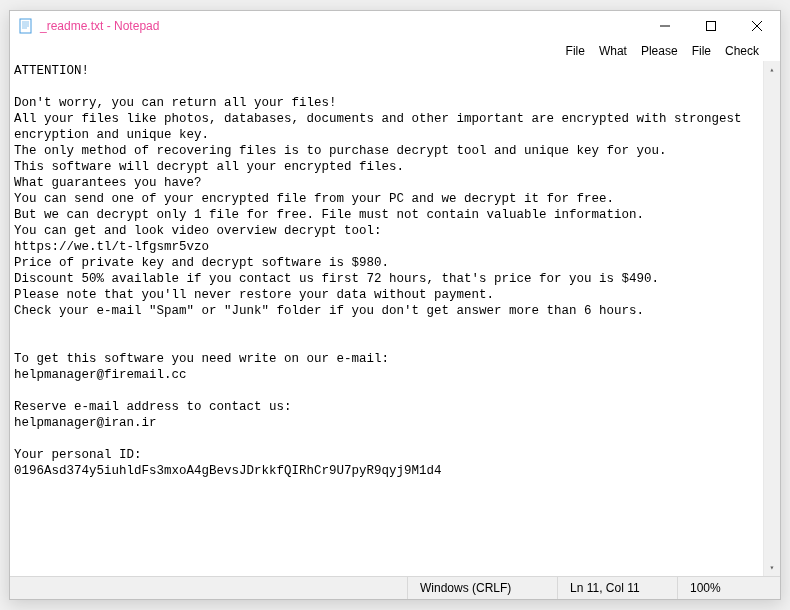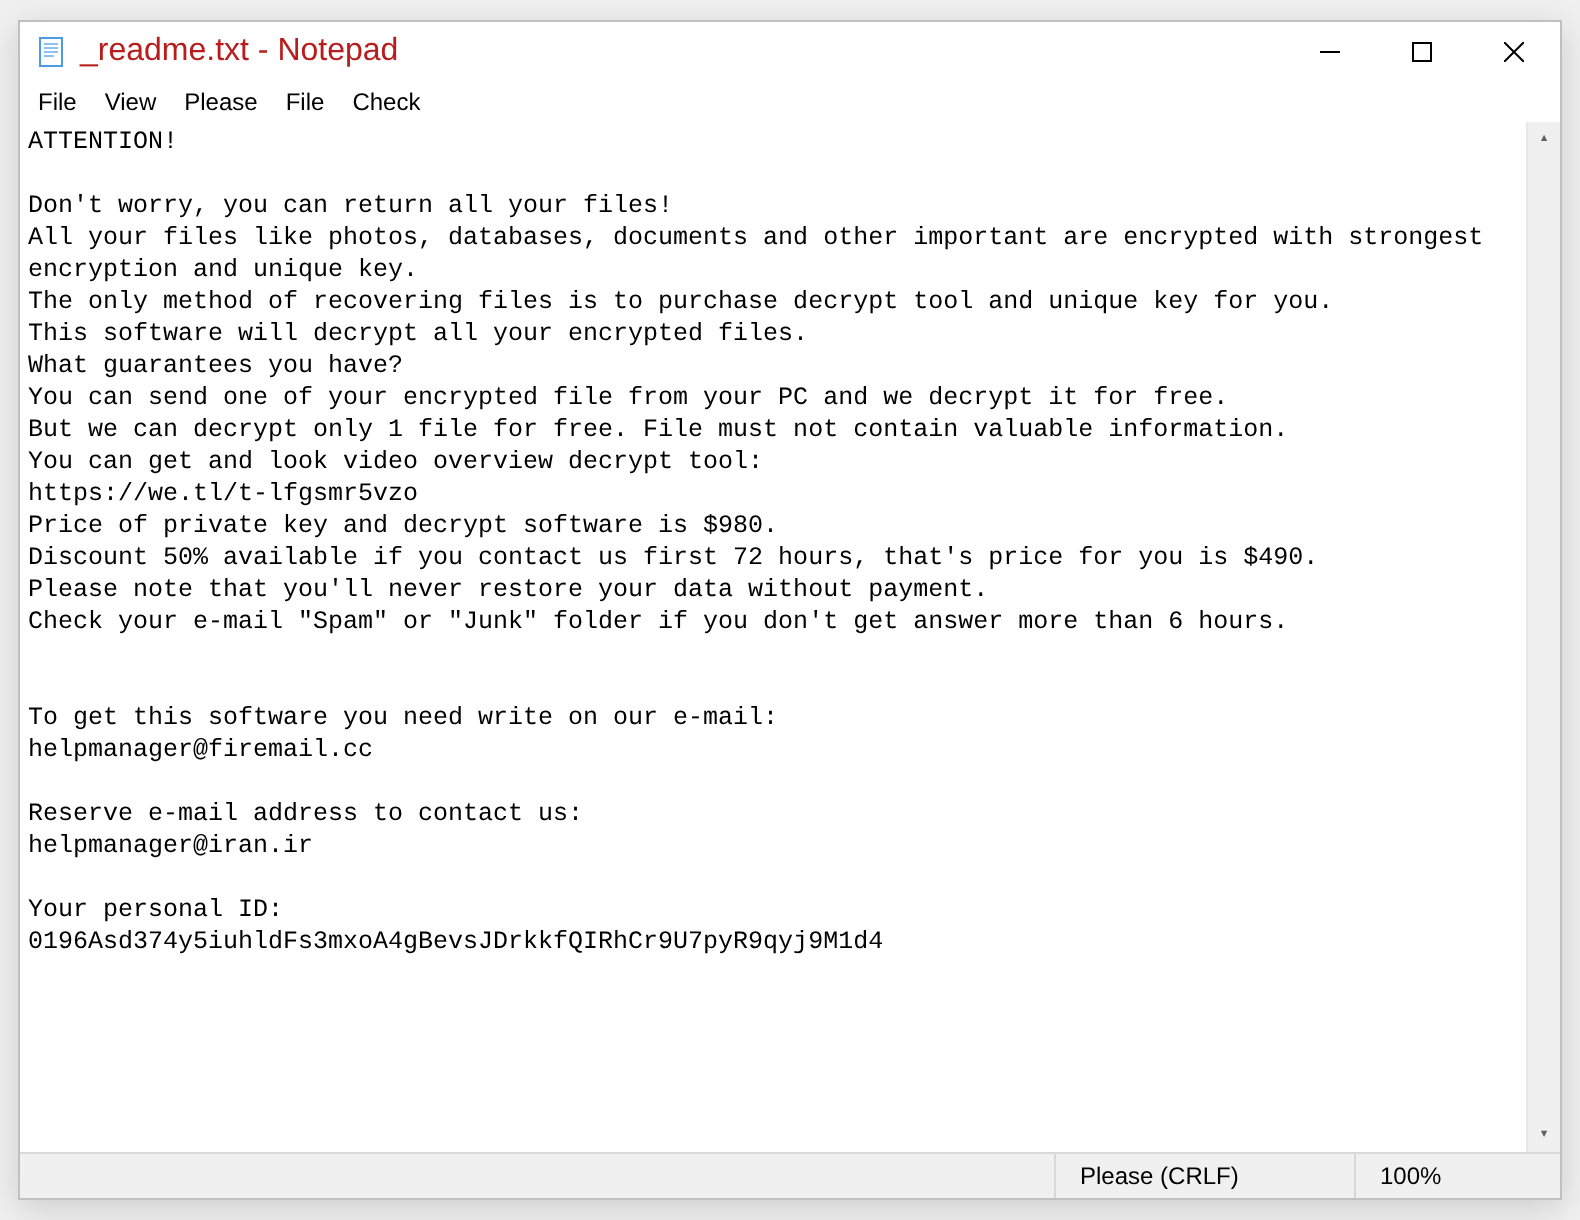--- a/index.html
+++ b/index.html
@@ -38,44 +38,45 @@
       gap: 6px;
     }
     .app-icon {
       width: 16px;
       height: 16px;
       display: inline-flex;
       align-items: center;
       justify-content: center;
     }
     .title-text {
-      font-size: 16px;
-      color: #b91c1c;
+      font-size: 12px;
+      color: #ec4899;
     }
     .win-controls {
       display: flex;
       height: 100%;
     }
     .win-btn {
       width: 46px;
       height: 30px;
       display: flex;
       align-items: center;
       justify-content: center;
       font-family: "Segoe UI Symbol", sans-serif;
       font-size: 10px;
       color: #000;
       cursor: default;
     }
     .menubar {
       height: 20px;
       display: flex;
       align-items: center;
-      padding: 0 2px;
+      padding: 0 14px;
       border-bottom: 1px solid transparent;
+      justify-content: flex-end;
     }
     .menu-item {
       font-size: 12px;
       padding: 1px 7px;
       color: #000;
       cursor: default;
     }
     .content {
       flex: 1;
       padding: 2px 4px;
@@ -162,21 +163,21 @@
         <svg width="10" height="10">
             <line x1="0" y1="0" x2="10" y2="10" stroke="#000" stroke-width="1"></line>
             <line x1="10" y1="0" x2="0" y2="10" stroke="#000" stroke-width="1"></line>
           </svg>
       </div>
     </div>
   </div>
 
   <div class="menubar">
     <span class="menu-item">File</span>
-    <span class="menu-item">View</span>
+    <span class="menu-item">What</span>
     <span class="menu-item">Please</span>
     <span class="menu-item">File</span>
     <span class="menu-item">Check</span>
   </div>
 
   <div class="content"><span>ATTENTION!
 
 Don't worry, you can return all your files!
 All your files like photos, databases, documents and other important are encrypted with strongest encryption and unique key.
 The only method of recovering files is to purchase decrypt tool and unique key for you.
@@ -199,17 +200,18 @@
 helpmanager@iran.ir
 
 Your personal ID:
 0196Asd374y5iuhldFs3mxoA4gBevsJDrkkfQIRhCr9U7pyR9qyj9M1d4</span><div class="scrollbar-v">
       <div class="scroll-btn">▴</div>
       <div class="scroll-btn">▾</div>
     </div></div>
 
   <div class="statusbar">
     <div class="status-spacer"></div>
-    <div class="status-section" style="width:150px">Please (CRLF)</div>
+    <div class="status-section" style="width:150px">Windows (CRLF)</div>
+    <div class="status-section" style="width:120px">Ln 11, Col 11</div>
     <div class="status-section" style="width:103px">100%</div>
   </div>
 
 </div>
 
 </body></html>

